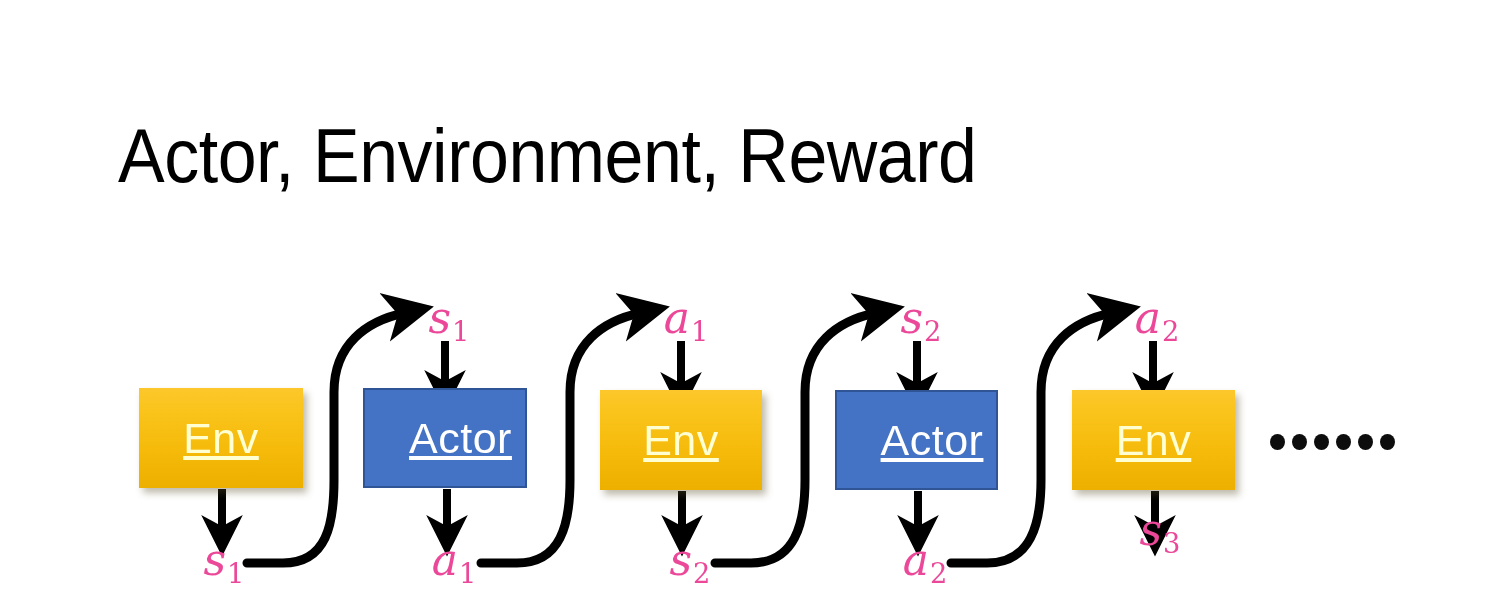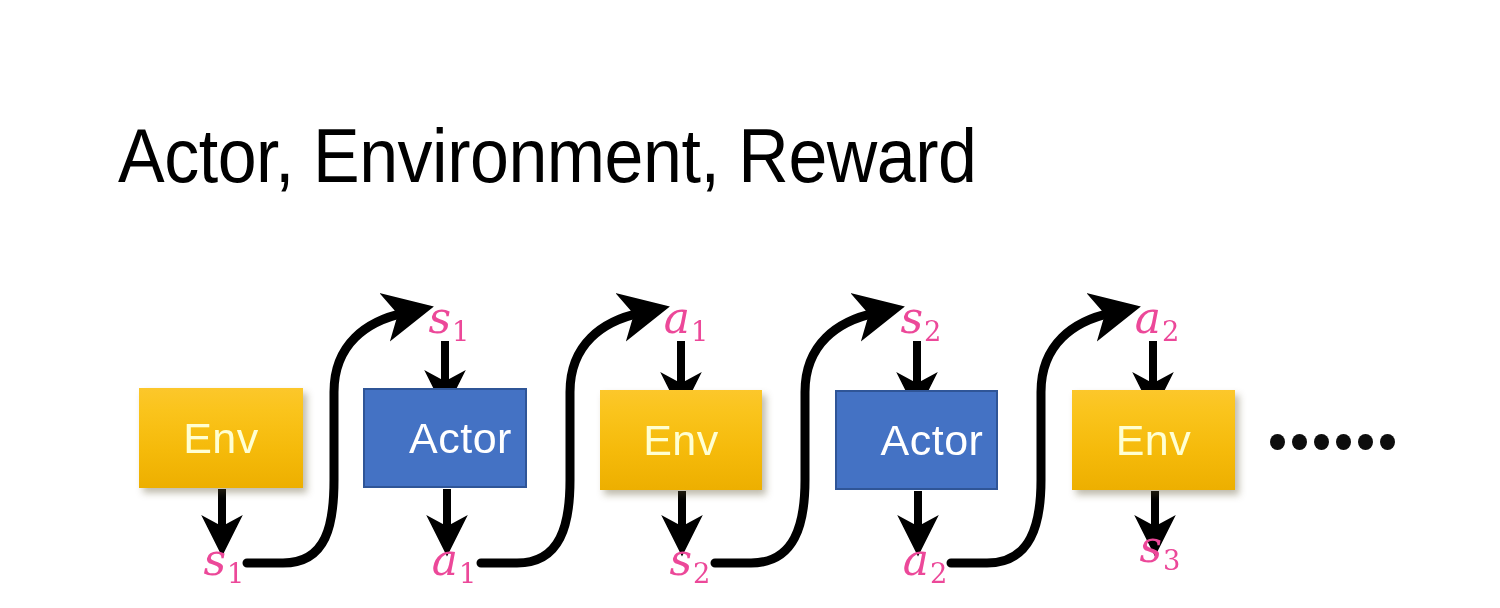--- a/index.html
+++ b/index.html
@@ -35,20 +35,21 @@
     position:absolute;
     display:flex;align-items:center;justify-content:center;
     box-sizing:border-box;
   }
   .node .node-label{
     font-family:"Liberation Sans",sans-serif;
     font-size:43px;
     font-weight:400;
     line-height:1;
     letter-spacing:0.5px;
+    text-decoration:underline;
   }
   .node.env{
     background:linear-gradient(180deg,#FCC72B 0%,#FAC41C 22%,#F5BA0A 62%,#EDAF00 100%);
     box-shadow:4px 5px 7px rgba(90,80,40,0.38);
   }
   .node.env .node-label{color:#FFFFD2;}
   .node.actor{
     background:#4472C4;
     border:2px solid #2F5597;
   }
@@ -143,21 +144,21 @@
 
   <div id="labels">
       <div class="mlabel" style="left: 449px; top: 296px;"><span>s</span><sub>1</sub></div>
       <div class="mlabel" style="left: 686px; top: 296px;"><span>a</span><sub>1</sub></div>
       <div class="mlabel" style="left: 921px; top: 296px;"><span>s</span><sub>2</sub></div>
       <div class="mlabel" style="left: 1157px; top: 296px;"><span>a</span><sub>2</sub></div>
       <div class="mlabel" style="left: 224px; top: 538px;"><span>s</span><sub>1</sub></div>
       <div class="mlabel" style="left: 454px; top: 538px;"><span>a</span><sub>1</sub></div>
       <div class="mlabel" style="left: 690px; top: 538px;"><span>s</span><sub>2</sub></div>
       <div class="mlabel" style="left: 925px; top: 538px;"><span>a</span><sub>2</sub></div>
-      <div class="mlabel" style="left: 1160px; top: 525px;"><span>s</span><sub>3</sub></div>
+      <div class="mlabel" style="left: 1160px; top: 508px;"><span>s</span><sub>3</sub></div>
     </div>
 
   <div id="dots" style="left: 1270px; top: 434px;">
       <span class="dot"></span>
       <span class="dot"></span>
       <span class="dot"></span>
       <span class="dot"></span>
       <span class="dot"></span>
       <span class="dot"></span>
     </div>

